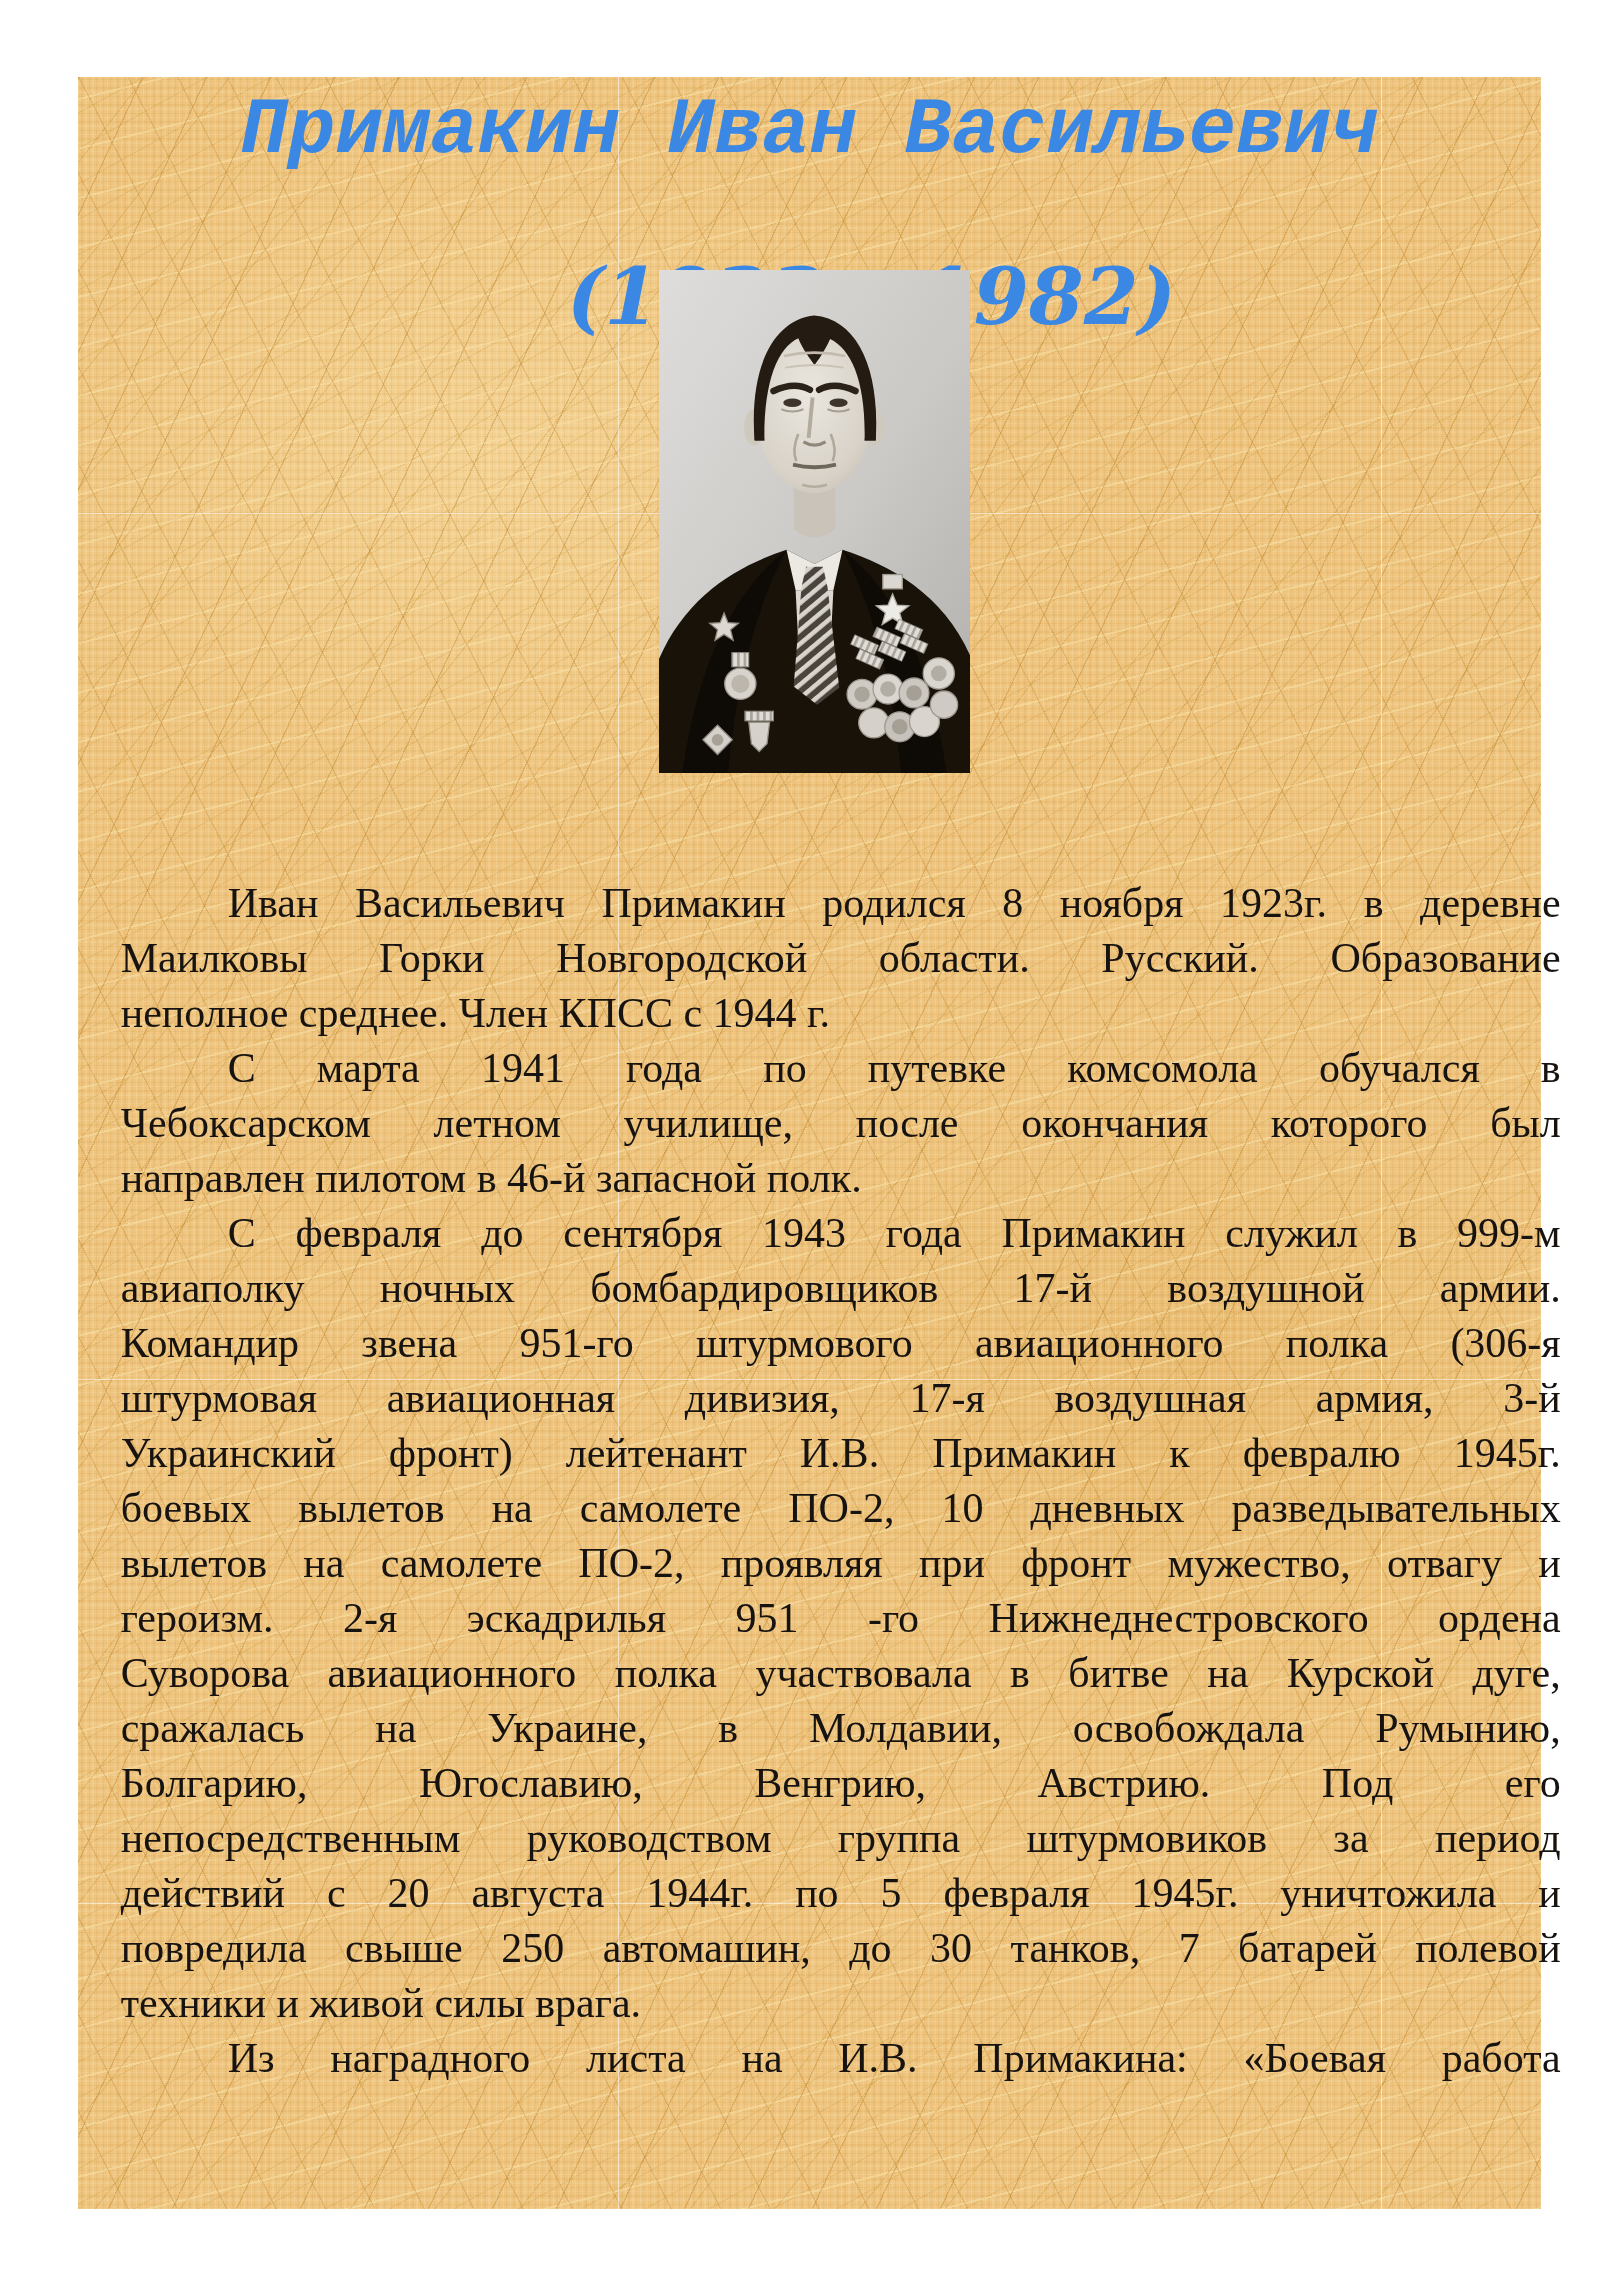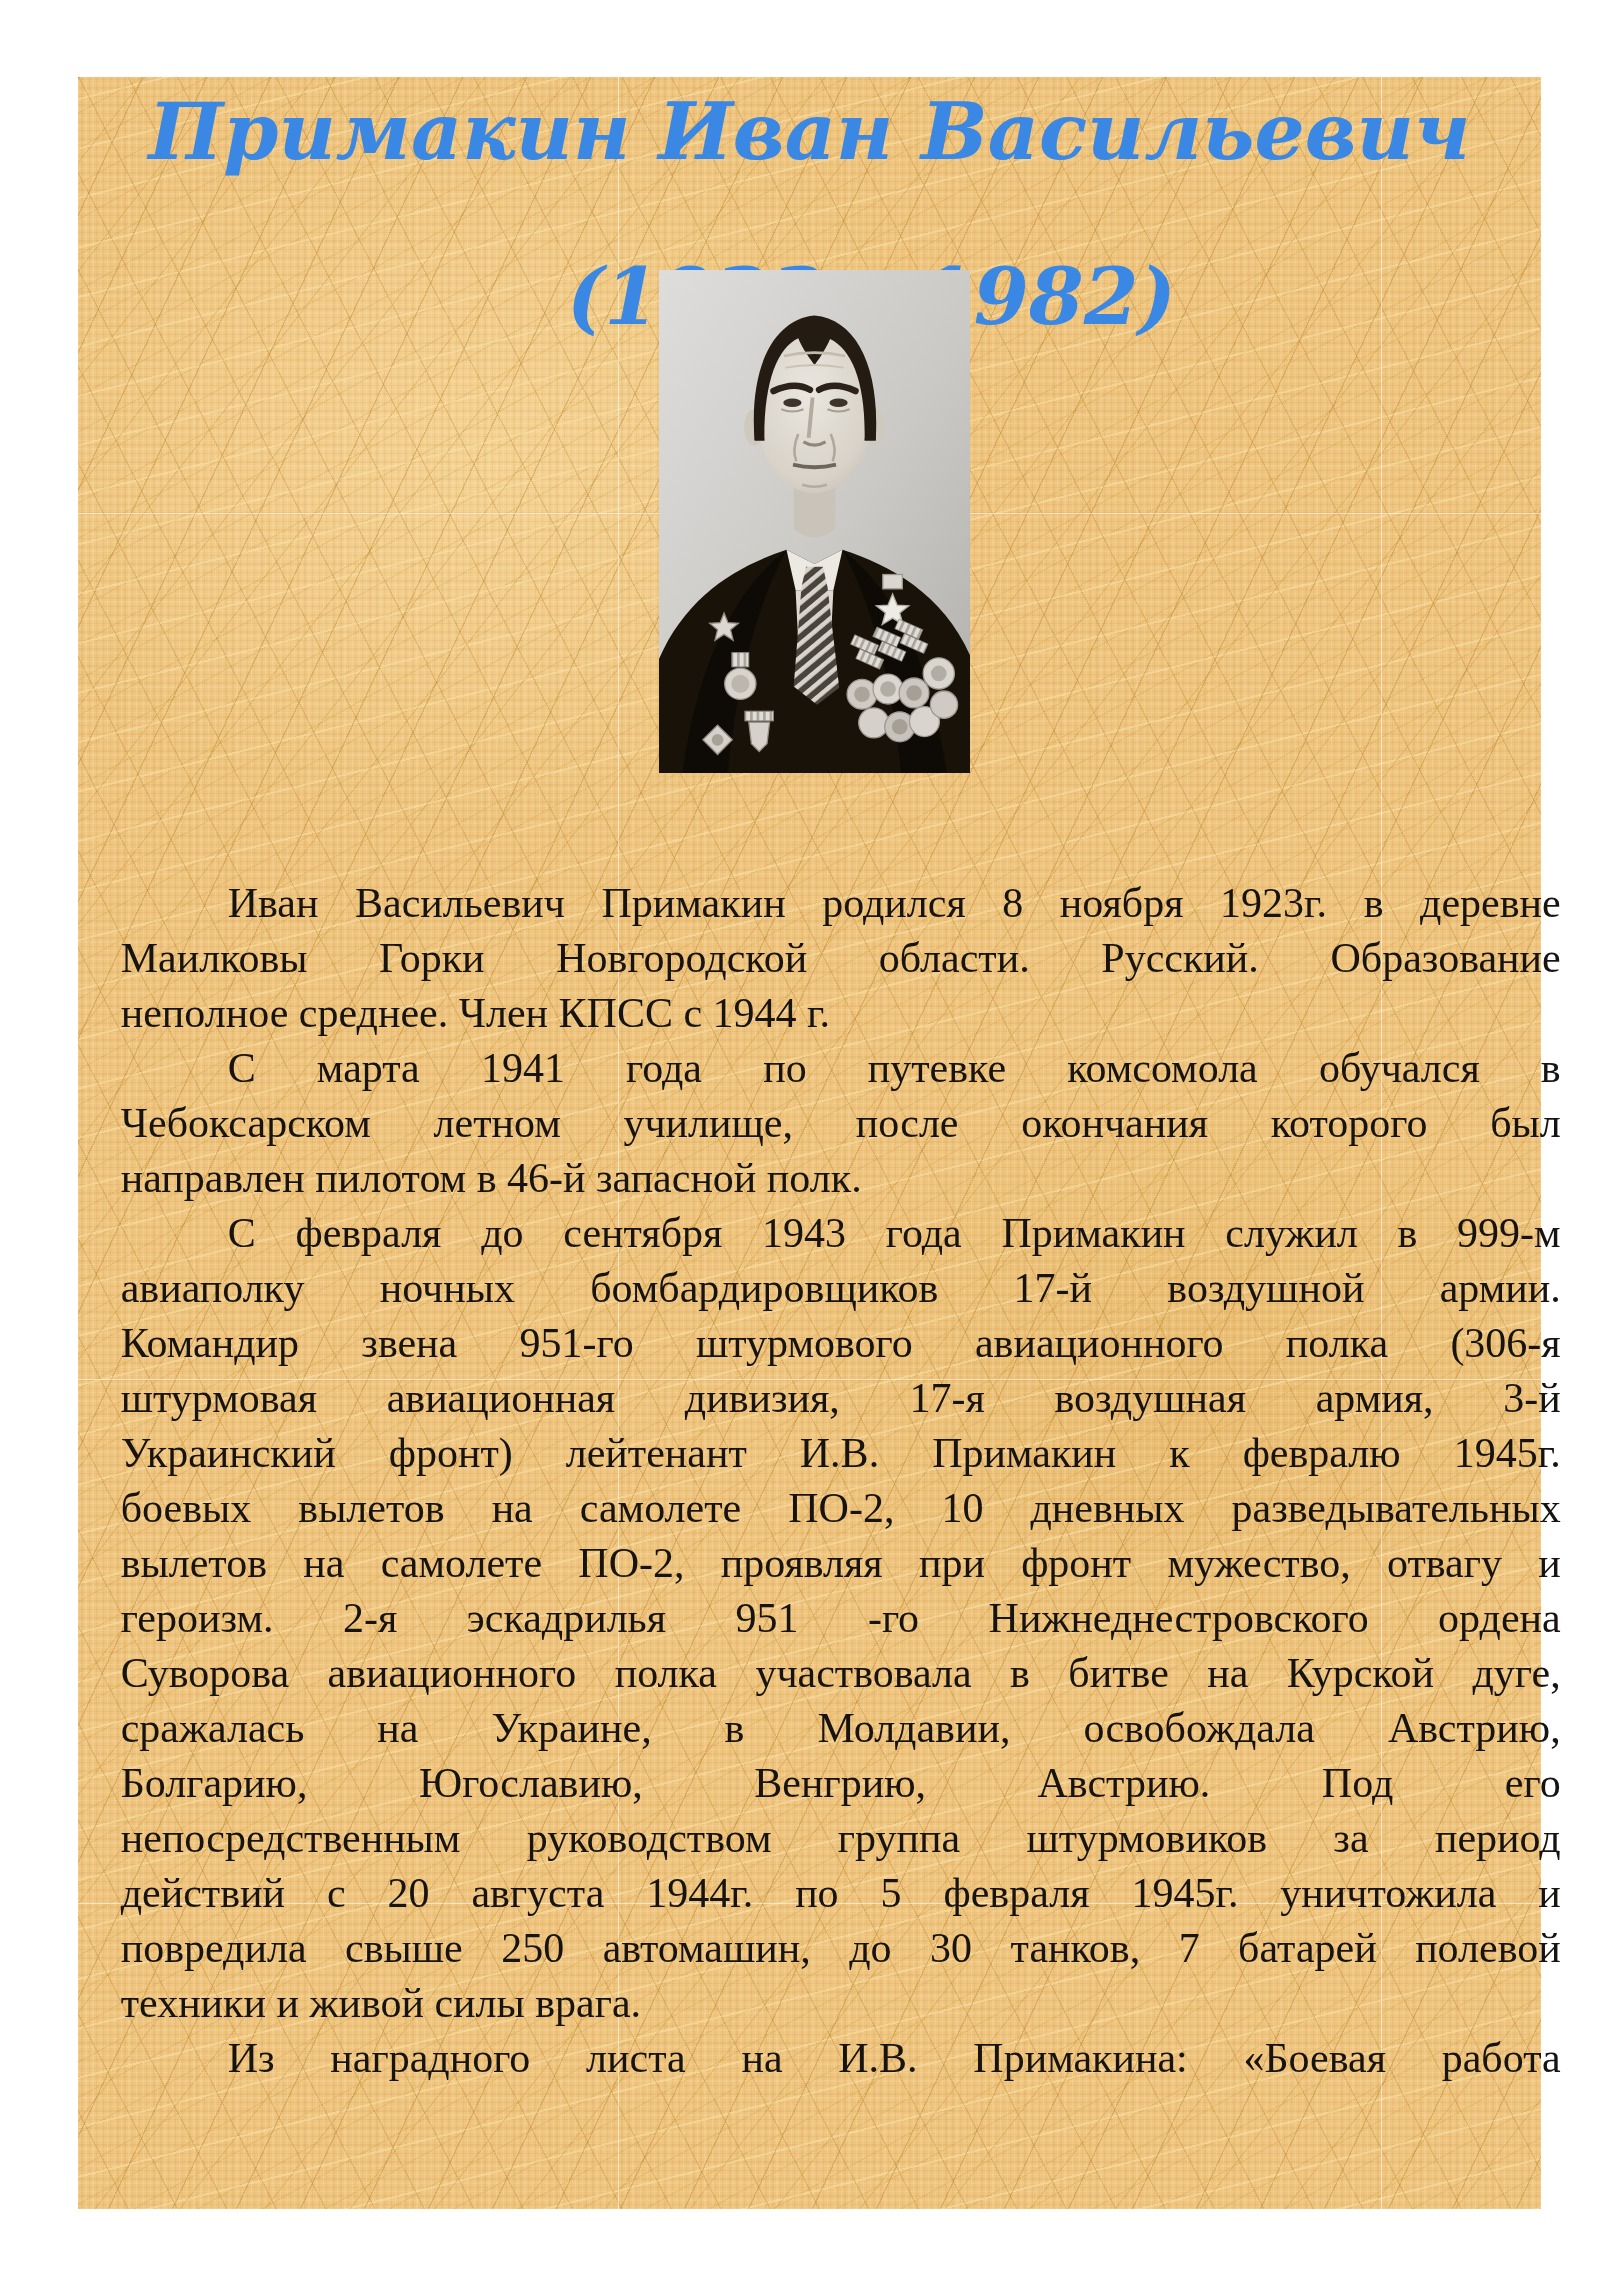--- a/index.html
+++ b/index.html
@@ -60,21 +60,21 @@
 </head>
 <body style="background: rgb(255, 255, 255);">
 
 <div class="panel">
   <div class="seam-h" style="top:436px"></div>
   <div class="seam-h" style="top:1302px"></div>
   <div class="seam-h" style="top:1826px"></div>
   <div class="seam-v" style="left:540px"></div>
   <div class="seam-v" style="left:1303px"></div>
 
-  <div class="title-line title-1" style="color: rgb(59, 135, 228);">Примакин Иван Васильевич</div>
+  <div class="title-line title-1" style="color: rgb(59, 135, 228); font-family: Liberation Mono, monospace;">Примакин Иван Васильевич</div>
   <div class="title-line title-2" style="color: rgb(59, 135, 228);">(1923 – 1982)</div>
 
   <div class="photo">
     <svg viewBox="0 0 478 773" xmlns="http://www.w3.org/2000/svg">
       <defs>
         <linearGradient id="bgGrad" x1="0" y1="0" x2="1" y2="1">
           <stop offset="0" stop-color="#dedddb"></stop>
           <stop offset="0.55" stop-color="#cbc9c6"></stop>
           <stop offset="1" stop-color="#b0aeaa"></stop>
         </linearGradient>
@@ -187,21 +187,21 @@
       <div class="line nojust">направлен пилотом в 46-й запасной полк.</div>
       <div class="line indent">С февраля до сентября 1943 года Примакин служил в 999-м</div>
       <div class="line">авиаполку ночных бомбардировщиков 17-й воздушной армии.</div>
       <div class="line">Командир звена 951-го штурмового авиационного полка (306-я</div>
       <div class="line">штурмовая авиационная дивизия, 17-я воздушная армия, 3-й</div>
       <div class="line">Украинский фронт) лейтенант И.В. Примакин к февралю 1945г.</div>
       <div class="line">боевых вылетов на самолете ПО-2, 10 дневных разведывательных</div>
       <div class="line">вылетов на самолете ПО-2, проявляя при фронт мужество, отвагу и</div>
       <div class="line">героизм. 2-я эскадрилья 951 -го Нижнеднестровского ордена</div>
       <div class="line">Суворова авиационного полка участвовала в битве на Курской дуге,</div>
-      <div class="line">сражалась на Украине, в Молдавии, освобождала Австрию,</div>
+      <div class="line">сражалась на Украине, в Молдавии, освобождала Румынию,</div>
       <div class="line">Болгарию, Югославию, Венгрию, Австрию. Под его</div>
       <div class="line">непосредственным руководством группа штурмовиков за период</div>
       <div class="line">действий с 20 августа 1944г. по 5 февраля 1945г. уничтожила и</div>
       <div class="line">повредила свыше 250 автомашин, до 30 танков, 7 батарей полевой</div>
       <div class="line nojust">техники и живой силы врага.</div>
       <div class="line indent">Из наградного листа на И.В. Примакина: «Боевая работа</div>
     </div>
 </div>
 
 

